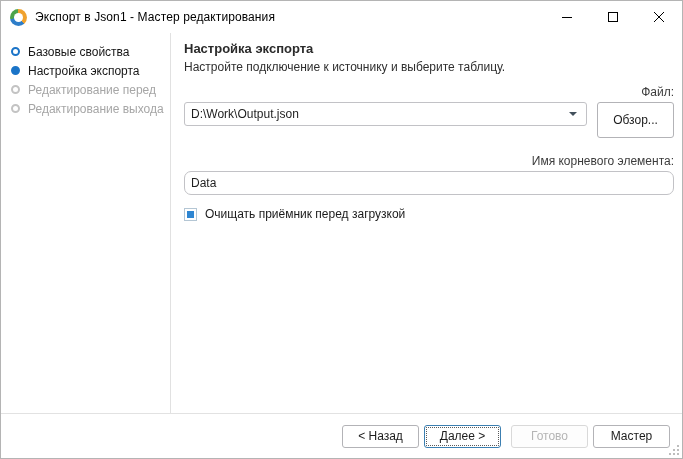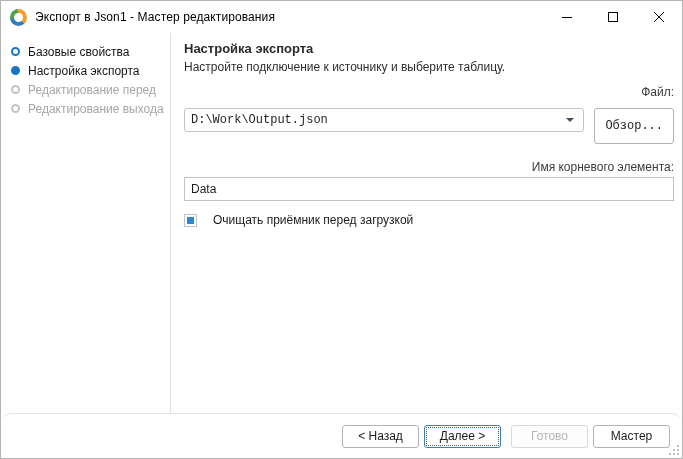--- a/index.html
+++ b/index.html
@@ -41,21 +41,21 @@
   .step.visited .dot { background:#fff; border:2px solid #1b74c8; }
   .step.active  .dot { background:#1b74c8; border:2px solid #1b74c8; }
   .step.pending .dot { background:#fff; border:2px solid #c3c3c3; }
   .step.pending .step-label { color:#a6a6a6; }
   .step .step-label { color:#161616; }
   
   .content { flex:1; padding:6px 8px 0 13px; }
   .content h1 { font-size:13px; font-weight:bold; color:#2b2b2b; line-height:16px; margin-top:2px; }
   .subtitle { margin-top:2px; line-height:16px; color:#2f2f2f; }
   .field-label { margin-top:10px; color:#3c3c3c;text-align:right; }
-  .file-row { display:flex; margin-top:9px; gap:10px;font-family:Liberation Mono, monospace; }
+  .file-row { display:flex; margin-top:3px; gap:10px; }
   .combobox {
     flex:1; display:flex; align-items:center; height:24px;
     border:1px solid #c2c2c6; border-radius:3px; background:#fff; padding-right:6px;
   }
   .combobox input {
     flex:1; border:none; outline:none; height:100%; padding:0 6px;
     font:inherit; color:#1e1e1e; background:transparent;
   }
   .combo-arrow-btn { border:none; background:transparent; padding:4px 3px; cursor:default; }
   .caret-down {
@@ -63,35 +63,35 @@
     border-left:4px solid transparent; border-right:4px solid transparent;
     border-top:4px solid #42505c;
   }
   .btn {
     height:36px; min-width:77px; padding:0 10px;
     background:#fff; border:1px solid #b3b3b7; border-radius:3px;
     font:inherit; color:#1c1c1c; cursor:default;
   }
   .text-input {
     width:100%; height:24px; margin-top:3px; padding:0 6px;
-    border:1px solid #c2c2c6; border-radius:0; font:inherit; color:#1e1e1e; outline:none;
+    border:1px solid #c2c2c6; border-radius:7px; font:inherit; color:#1e1e1e; outline:none;
   }
   .root-label { margin-top:16px; }
-  .checkbox-row { display:flex; align-items:center; margin-top:12px;gap:8px; }
+  .checkbox-row { display:flex; align-items:center; margin-top:12px; }
   .checkbox {
     width:13px; height:13px; border:1px solid #b4c6d4; background:#fff;
     display:flex; align-items:center; justify-content:center; flex:0 0 auto;
   }
   .checkbox .mark { width:7px; height:7px; background:#2e86d2; }
   .checkbox-label { margin-left:8px; color:#1b1b1b; }
   
   .footer {
     position:absolute; left:0; right:0; bottom:0; height:45px;
     border-top:1px solid #e2e2e2; background:#fff;
-    display:flex; align-items:center; justify-content:flex-end; padding-right:12px;border-radius:10px;
+    display:flex; align-items:center; justify-content:flex-end; padding-right:12px;
   }
   .footer .btn { height:23px; }
   .btn-back   { margin-right:5px; }
   .btn-next   { margin-right:10px; border:1px solid #3c7fb1; outline:1px dotted #5a5a5a; outline-offset:-3px; }
   .btn-finish { margin-right:5px; color:#b5b5b5; border-color:#d9d9d9; background:#fdfdfd; }
   .resize-grip { position:absolute; right:3px; bottom:3px; width:11px; height:11px; }
   .resize-grip i {
     position:absolute; width:2px; height:2px; background:#bdbdbd;
   }
   .resize-grip i:nth-child(1){ right:0; bottom:0; }

